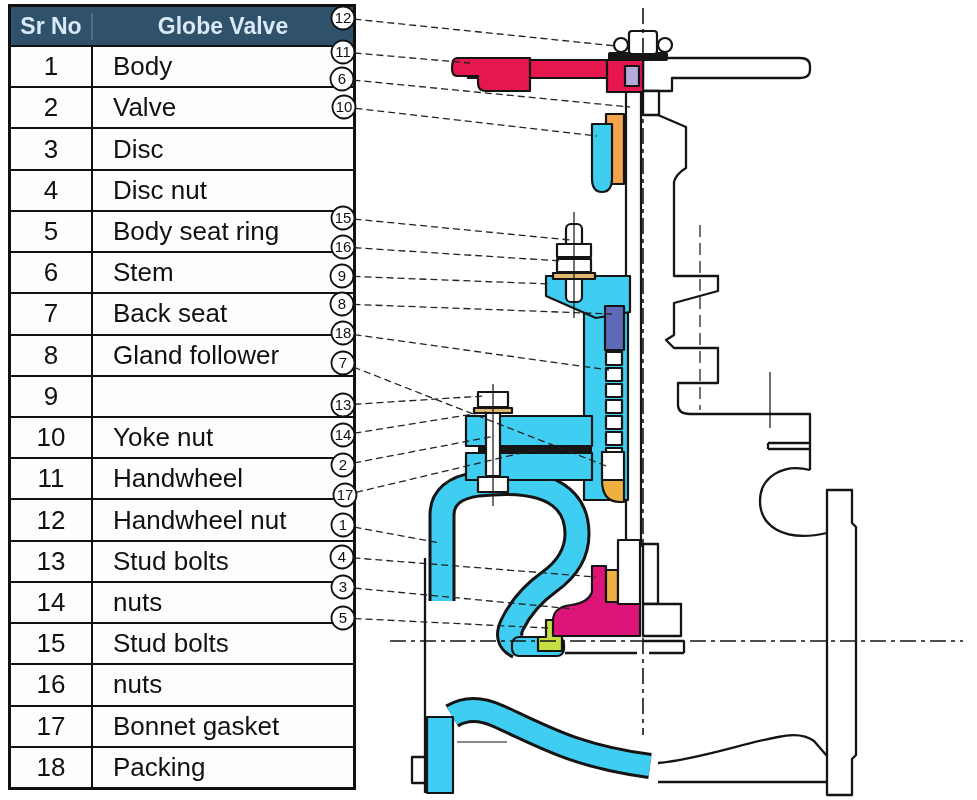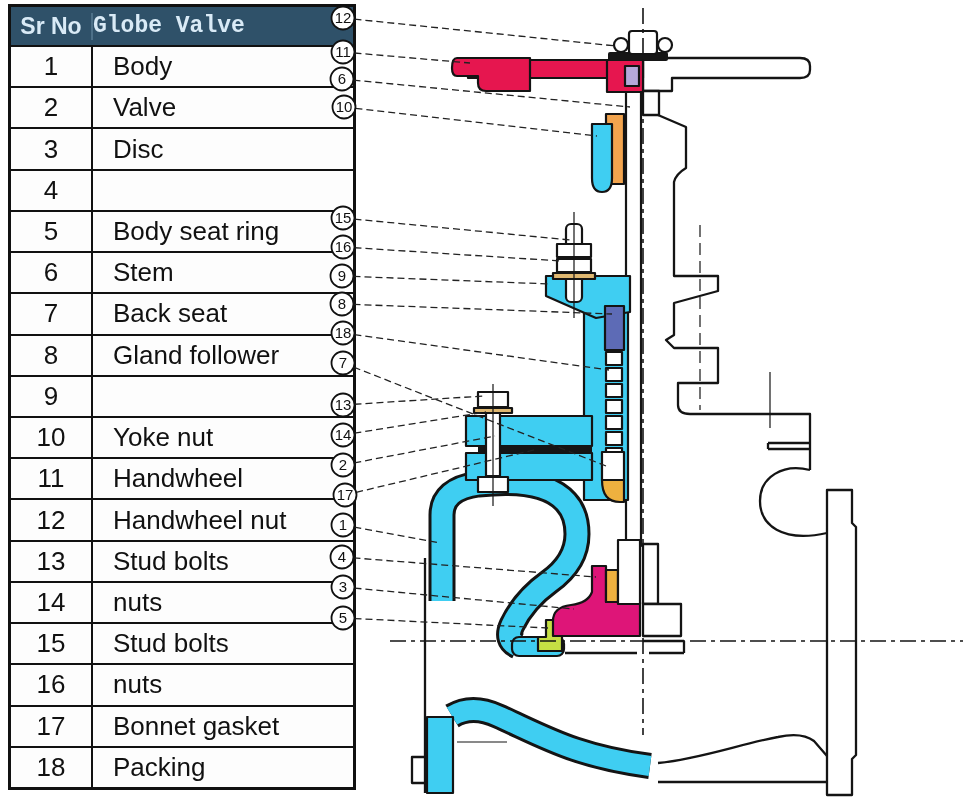--- a/index.html
+++ b/index.html
@@ -12,21 +12,21 @@
   html,body{background:#fff}
   #stage{position:relative;width:977px;height:800px;background:#fff;overflow:hidden;
          font-family:"Liberation Sans",sans-serif;}
   
   #parts-table{position:absolute;left:8px;top:4px;width:348px;height:786px;
     border:3px solid #111;display:flex;flex-direction:column;background:#fff;}
   .thead{display:flex;height:38px;background:var(--table_header_bg);
     color:var(--table_header_text);font-weight:bold;font-size:23px;
     align-items:center;flex:0 0 38px;}
   .thead .hc1{width:82px;text-align:center;border-right:2px solid #4d7088;}
-  .thead .hc2{flex:1;font-family:Liberation Mono, monospace;}
+  .thead .hc2{flex:1;text-align:center;}
   .tbody{display:flex;flex-direction:column;flex:1;}
   .trow{display:flex;flex:1;border-top:2px solid #111;align-items:center;
     font-size:26px;color:#111;background:#fdfdfd;}
   .trow .c-no{width:82px;text-align:center;border-right:2px solid #111;
     align-self:stretch;display:flex;align-items:center;justify-content:center;}
   .trow .c-name{flex:1;padding-left:20px;white-space:nowrap;overflow:hidden;}
   
   svg text{font-family:"Liberation Sans",sans-serif;}
   .ln{stroke:var(--line_dark);}
   .ln2{stroke:var(--line_dark);stroke-width:2.2;}
@@ -68,20 +68,21 @@
         <div class="trow">
           <div class="c-no">2</div>
           <div class="c-name">Valve</div>
         </div>
         <div class="trow">
           <div class="c-no">3</div>
           <div class="c-name">Disc</div>
         </div>
         <div class="trow">
           <div class="c-no">4</div>
+          <div class="c-name">Disc nut</div>
         </div>
         <div class="trow">
           <div class="c-no">5</div>
           <div class="c-name">Body seat ring</div>
         </div>
         <div class="trow">
           <div class="c-no">6</div>
           <div class="c-name">Stem</div>
         </div>
         <div class="trow">

